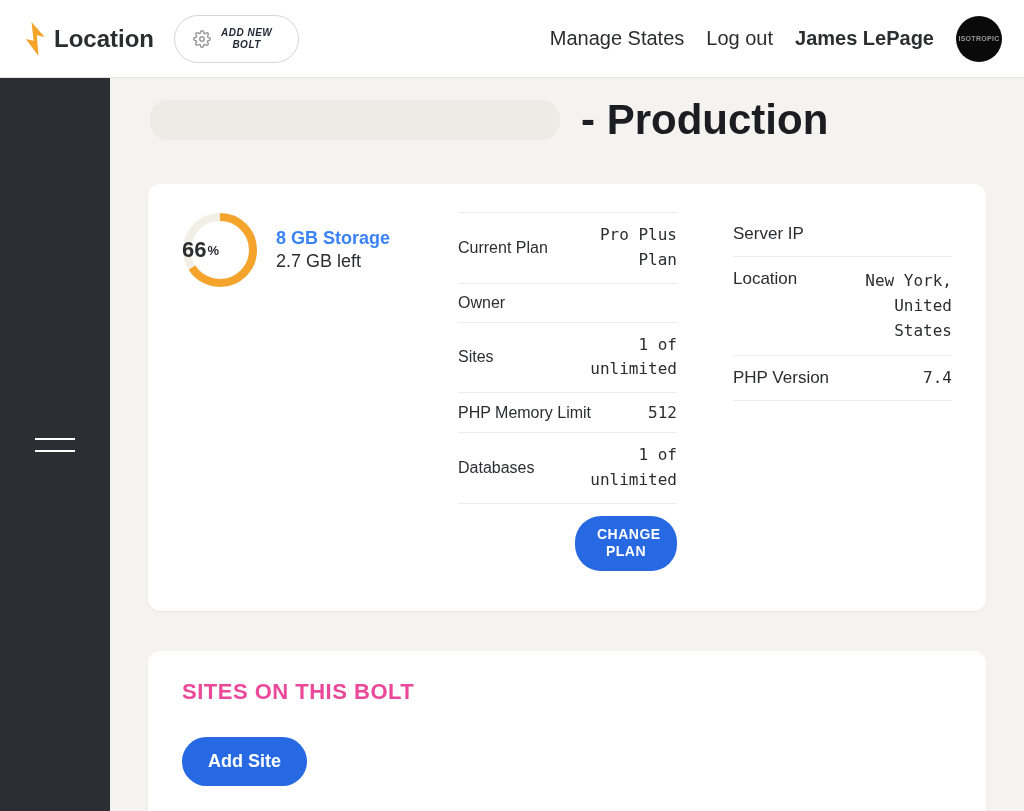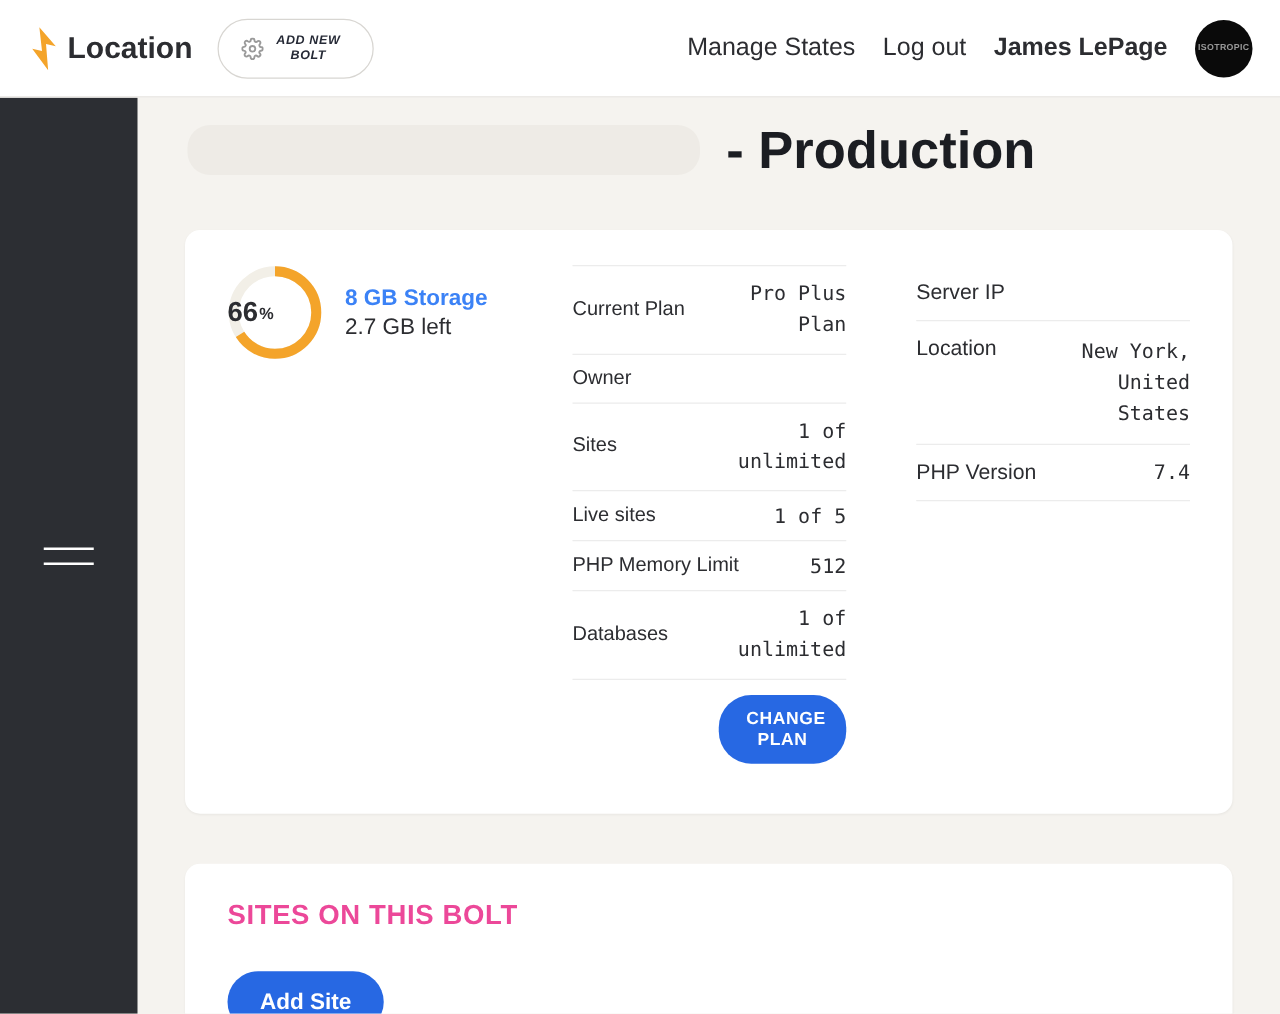--- a/index.html
+++ b/index.html
@@ -324,24 +324,20 @@
           <div class="kv-row">
             <div class="k">Owner</div>
             <div class="v" style="white-space: pre-line;"> </div>
           </div>
           <div class="kv-row">
             <div class="k">Sites</div>
             <div class="v multi" style="white-space: pre-line;">1 of
 unlimited</div>
           </div>
           <div class="kv-row">
-            <div class="k">Live sites</div>
-            <div class="v" style="white-space: pre-line;">1 of 5</div>
-          </div>
-          <div class="kv-row">
             <div class="k">PHP Memory Limit</div>
             <div class="v" style="white-space: pre-line;">512</div>
           </div>
           <div class="kv-row">
             <div class="k">Databases</div>
             <div class="v multi" style="white-space: pre-line;">1 of
 unlimited</div>
           </div>
         </div>
       <div class="change-plan-wrap">

